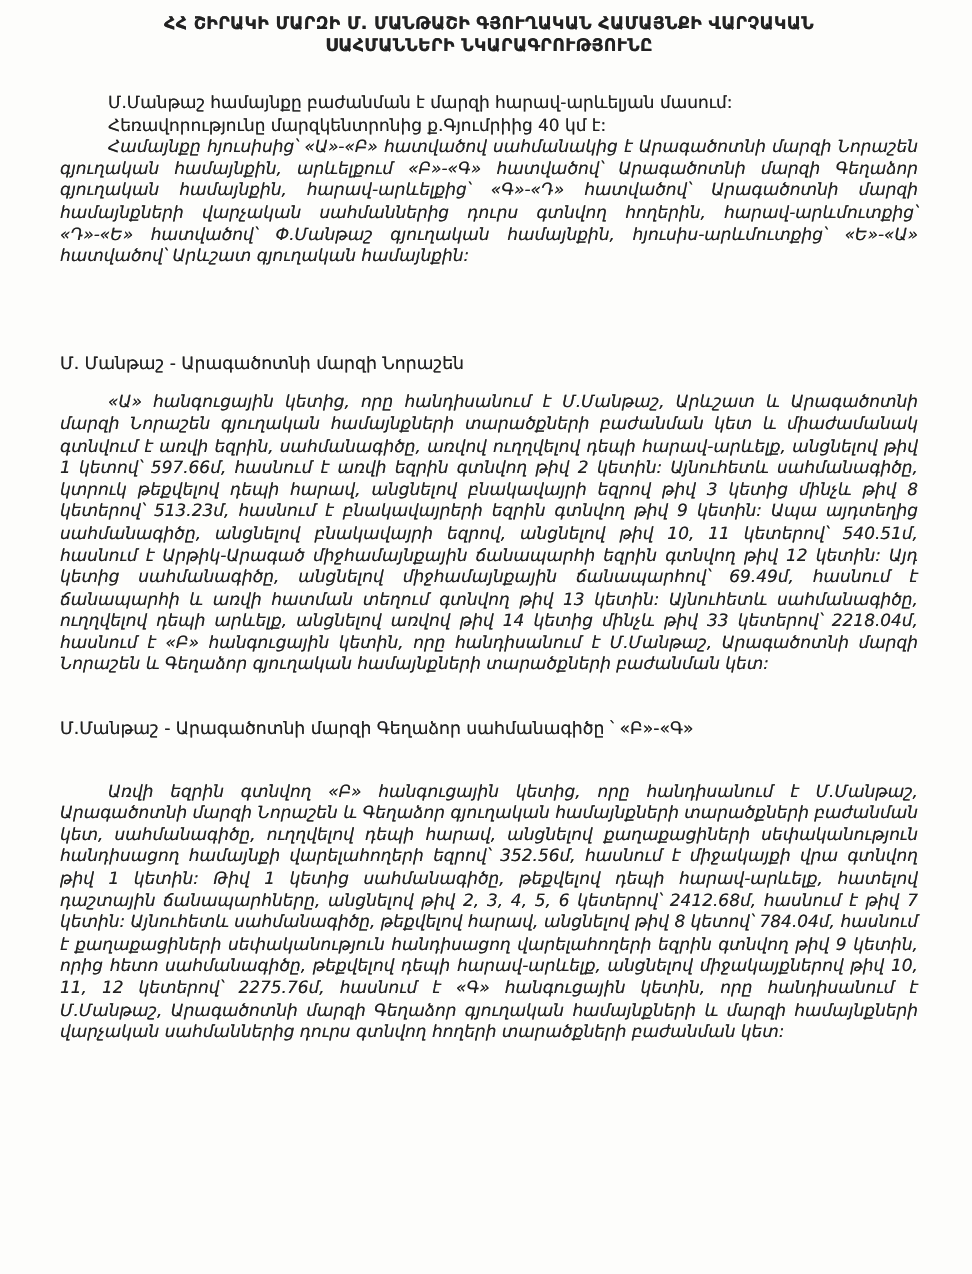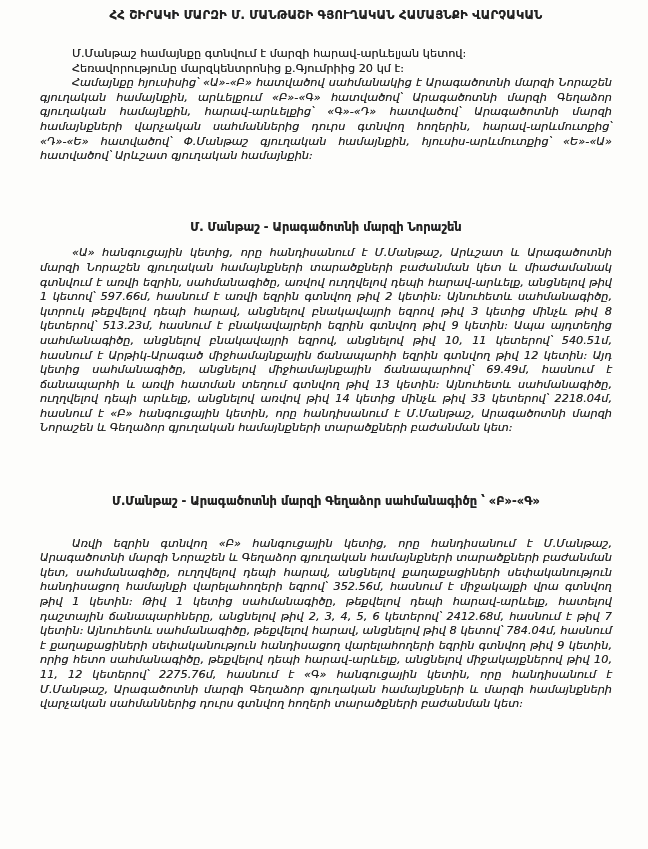--- a/index.html
+++ b/index.html
@@ -25,41 +25,41 @@
     font-weight: bold;
     font-size: 11.6px;
     line-height: 15px;
     letter-spacing: 0.2px;
   }
   p { margin: 0; }
   .indent { text-indent: 32px; }
   .just { text-align: justify; font-style: italic; }
   .intro { margin-top: 24px; }
   .section .sec-heading {
-    text-align: center;
-    font-weight: bold;
+    font-weight: normal;
     font-size: 11.5px;
   }
   .sec1 { margin-top: 56px; }
   .sec1 .sec-heading { margin-bottom: 12px; }
-  .sec2 { margin-top: 58px; }
+  .sec2 { margin-top: 27px; }
   .sec2 .sec-heading { margin-bottom: 28px; }
 </style>
 </head>
 <body>
 
 <div class="page">
 
   <div class="doc-title">
     <div>ՀՀ ՇԻՐԱԿԻ ՄԱՐԶԻ Մ. ՄԱՆԹԱՇԻ ԳՅՈՒՂԱԿԱՆ ՀԱՄԱՅՆՔԻ ՎԱՐՉԱԿԱՆ</div>
+    <div>ՍԱՀՄԱՆՆԵՐԻ ՆԿԱՐԱԳՐՈՒԹՅՈՒՆԸ</div>
   </div>
 
   <div class="intro">
-    <p class="indent">Մ.Մանթաշ համայնքը գտնվում է մարզի հարավ-արևելյան կետով:</p>
-    <p class="indent">Հեռավորությունը մարզկենտրոնից ք.Գյումրիից 20 կմ է:</p>
+    <p class="indent">Մ.Մանթաշ համայնքը բաժանման է մարզի հարավ-արևելյան մասում:</p>
+    <p class="indent">Հեռավորությունը մարզկենտրոնից ք.Գյումրիից 40 կմ է:</p>
     <p class="indent just">Համայնքը հյուսիսից՝ «Ա»-«Բ» հատվածով սահմանակից է Արագածոտնի մարզի Նորաշեն գյուղական համայնքին, արևելքում «Բ»-«Գ» հատվածով՝ Արագածոտնի մարզի Գեղաձոր գյուղական համայնքին, հարավ-արևելքից՝ «Գ»-«Դ» հատվածով՝ Արագածոտնի մարզի համայնքների վարչական սահմաններից դուրս գտնվող հողերին, հարավ-արևմուտքից՝ «Դ»-«Ե» հատվածով՝ Փ.Մանթաշ գյուղական համայնքին, հյուսիս-արևմուտքից՝ «Ե»-«Ա» հատվածով՝ Արևշատ գյուղական համայնքին:</p>
   </div>
 
   <div class="section sec1">
     <div class="sec-heading">
       <div>Մ. Մանթաշ - Արագածոտնի մարզի Նորաշեն</div>
     </div>
     <p class="indent just">«Ա» հանգուցային կետից, որը հանդիսանում է Մ.Մանթաշ, Արևշատ և Արագածոտնի մարզի Նորաշեն գյուղական համայնքների տարածքների բաժանման կետ և միաժամանակ գտնվում է առվի եզրին, սահմանագիծը, առվով ուղղվելով դեպի հարավ-արևելք, անցնելով թիվ 1 կետով՝ 597.66մ, հասնում է առվի եզրին գտնվող թիվ 2 կետին: Այնուհետև սահմանագիծը, կտրուկ թեքվելով դեպի հարավ, անցնելով բնակավայրի եզրով թիվ 3 կետից մինչև թիվ 8 կետերով՝ 513.23մ, հասնում է բնակավայրերի եզրին գտնվող թիվ 9 կետին: Ապա այդտեղից սահմանագիծը, անցնելով բնակավայրի եզրով, անցնելով թիվ 10, 11 կետերով՝ 540.51մ, հասնում է Արթիկ-Արագած միջհամայնքային ճանապարհի եզրին գտնվող թիվ 12 կետին: Այդ կետից սահմանագիծը, անցնելով միջհամայնքային ճանապարհով՝ 69.49մ, հասնում է ճանապարհի և առվի հատման տեղում գտնվող թիվ 13 կետին: Այնուհետև սահմանագիծը, ուղղվելով դեպի արևելք, անցնելով առվով թիվ 14 կետից մինչև թիվ 33 կետերով՝ 2218.04մ, հասնում է «Բ» հանգուցային կետին, որը հանդիսանում է Մ.Մանթաշ, Արագածոտնի մարզի Նորաշեն և Գեղաձոր գյուղական համայնքների տարածքների բաժանման կետ:</p>
   </div>
 

